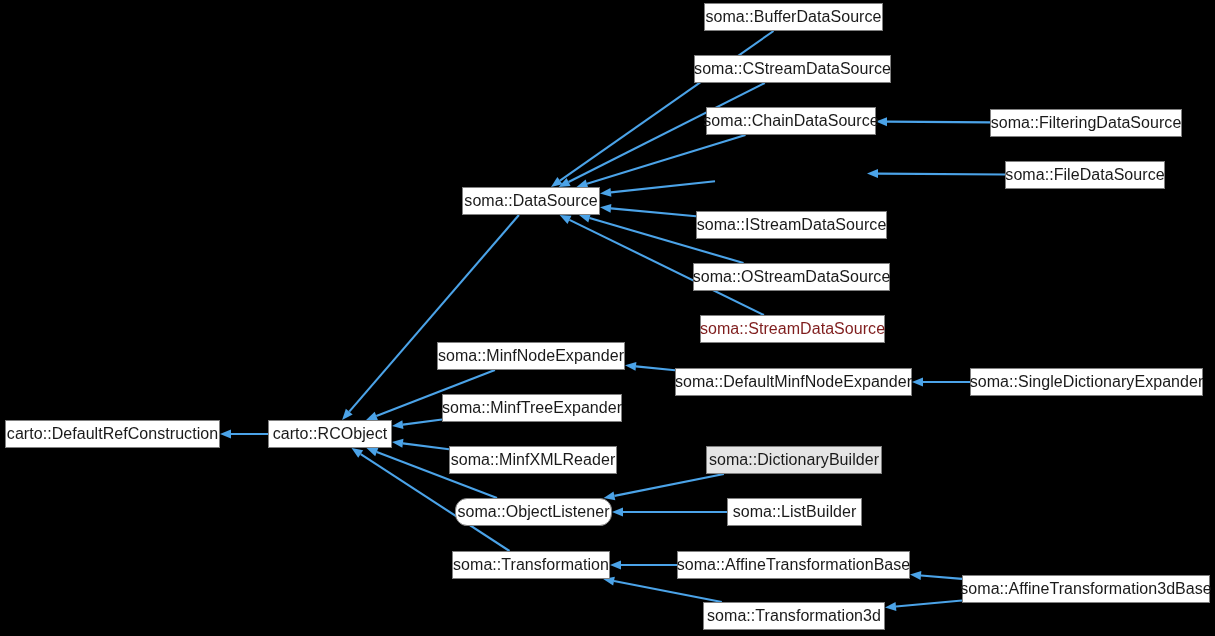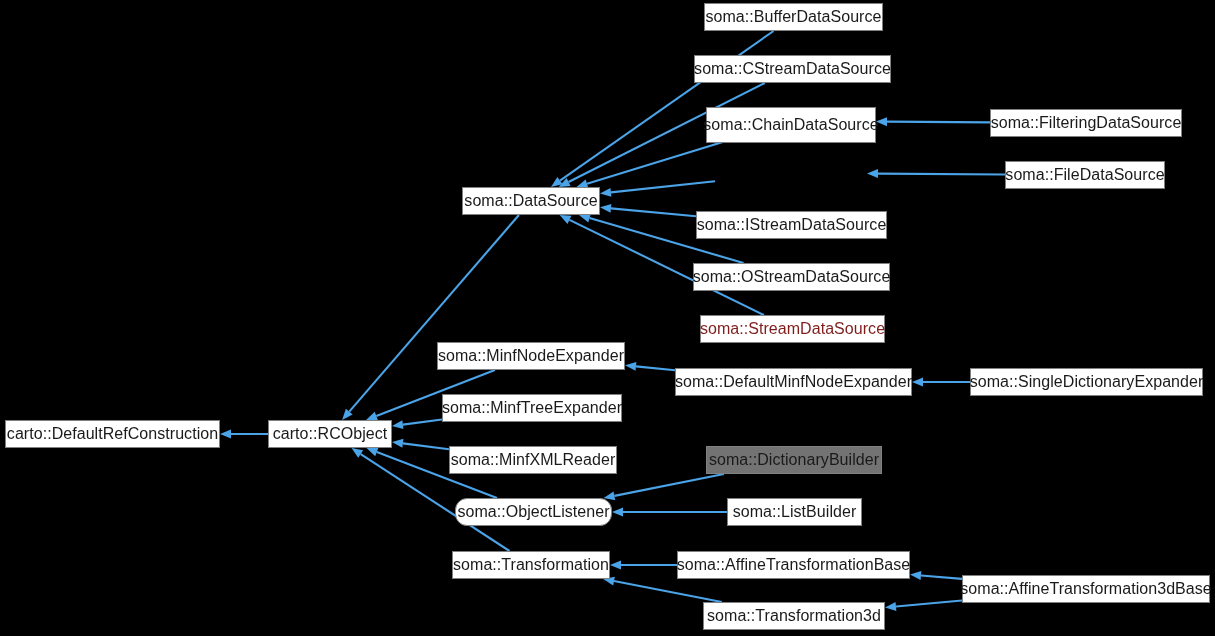--- a/index.html
+++ b/index.html
@@ -159,21 +159,21 @@
       </div>
       <div class="node" style="left: 462px; top: 187px; width: 138px; height: 28px; background: rgb(255, 255, 255); border-color: rgb(128, 128, 128); color: rgb(26, 26, 26);">
         <span class="node-label">soma::DataSource</span>
       </div>
       <div class="node" style="left: 704px; top: 3px; width: 179px; height: 28px; background: rgb(255, 255, 255); border-color: rgb(128, 128, 128); color: rgb(26, 26, 26);">
         <span class="node-label">soma::BufferDataSource</span>
       </div>
       <div class="node" style="left: 694px; top: 55px; width: 197px; height: 28px; background: rgb(255, 255, 255); border-color: rgb(128, 128, 128); color: rgb(26, 26, 26);">
         <span class="node-label">soma::CStreamDataSource</span>
       </div>
-      <div class="node" style="left: 706px; top: 107px; width: 170px; height: 36px; background: rgb(255, 255, 255); border-color: rgb(128, 128, 128); color: rgb(26, 26, 26);">
+      <div class="node" style="left: 706px; top: 107px; width: 170px; height: 28px; background: rgb(255, 255, 255); border-color: rgb(128, 128, 128); color: rgb(26, 26, 26);">
         <span class="node-label">soma::ChainDataSource</span>
       </div>
       <div class="node" style="left: 696px; top: 211px; width: 191px; height: 28px; background: rgb(255, 255, 255); border-color: rgb(128, 128, 128); color: rgb(26, 26, 26);">
         <span class="node-label">soma::IStreamDataSource</span>
       </div>
       <div class="node" style="left: 693px; top: 263px; width: 197px; height: 28px; background: rgb(255, 255, 255); border-color: rgb(128, 128, 128); color: rgb(26, 26, 26);">
         <span class="node-label">soma::OStreamDataSource</span>
       </div>
       <div class="node" style="left: 700px; top: 315px; width: 185px; height: 28px; background: rgb(255, 255, 255); border-color: rgb(128, 128, 128); color: #7f1d1d;">
         <span class="node-label">soma::StreamDataSource</span>
@@ -195,21 +195,21 @@
       </div>
       <div class="node" style="left: 455px; top: 498px; width: 157px; height: 28px; background: rgb(255, 255, 255); border-color: rgb(128, 128, 128); color: rgb(26, 26, 26); border-radius: 12px;">
         <span class="node-label">soma::ObjectListener</span>
       </div>
       <div class="node" style="left: 452px; top: 551px; width: 158px; height: 28px; background: rgb(255, 255, 255); border-color: rgb(128, 128, 128); color: rgb(26, 26, 26);">
         <span class="node-label">soma::Transformation</span>
       </div>
       <div class="node" style="left: 675px; top: 368px; width: 237px; height: 28px; background: rgb(255, 255, 255); border-color: rgb(128, 128, 128); color: rgb(26, 26, 26);">
         <span class="node-label">soma::DefaultMinfNodeExpander</span>
       </div>
-      <div class="node" style="left: 706px; top: 446px; width: 176px; height: 28px; background: #737373; border-color: rgb(128, 128, 128); color: rgb(26, 26, 26);">
+      <div class="node" style="left: 706px; top: 446px; width: 176px; height: 28px; background: #e5e5e5; border-color: rgb(128, 128, 128); color: rgb(26, 26, 26);">
         <span class="node-label">soma::DictionaryBuilder</span>
       </div>
       <div class="node" style="left: 727px; top: 498px; width: 135px; height: 28px; background: rgb(255, 255, 255); border-color: rgb(128, 128, 128); color: rgb(26, 26, 26);">
         <span class="node-label">soma::ListBuilder</span>
       </div>
       <div class="node" style="left: 677px; top: 551px; width: 233px; height: 28px; background: rgb(255, 255, 255); border-color: rgb(128, 128, 128); color: rgb(26, 26, 26);">
         <span class="node-label">soma::AffineTransformationBase</span>
       </div>
       <div class="node" style="left: 703px; top: 602px; width: 182px; height: 28px; background: rgb(255, 255, 255); border-color: rgb(128, 128, 128); color: rgb(26, 26, 26);">
         <span class="node-label">soma::Transformation3d</span>

